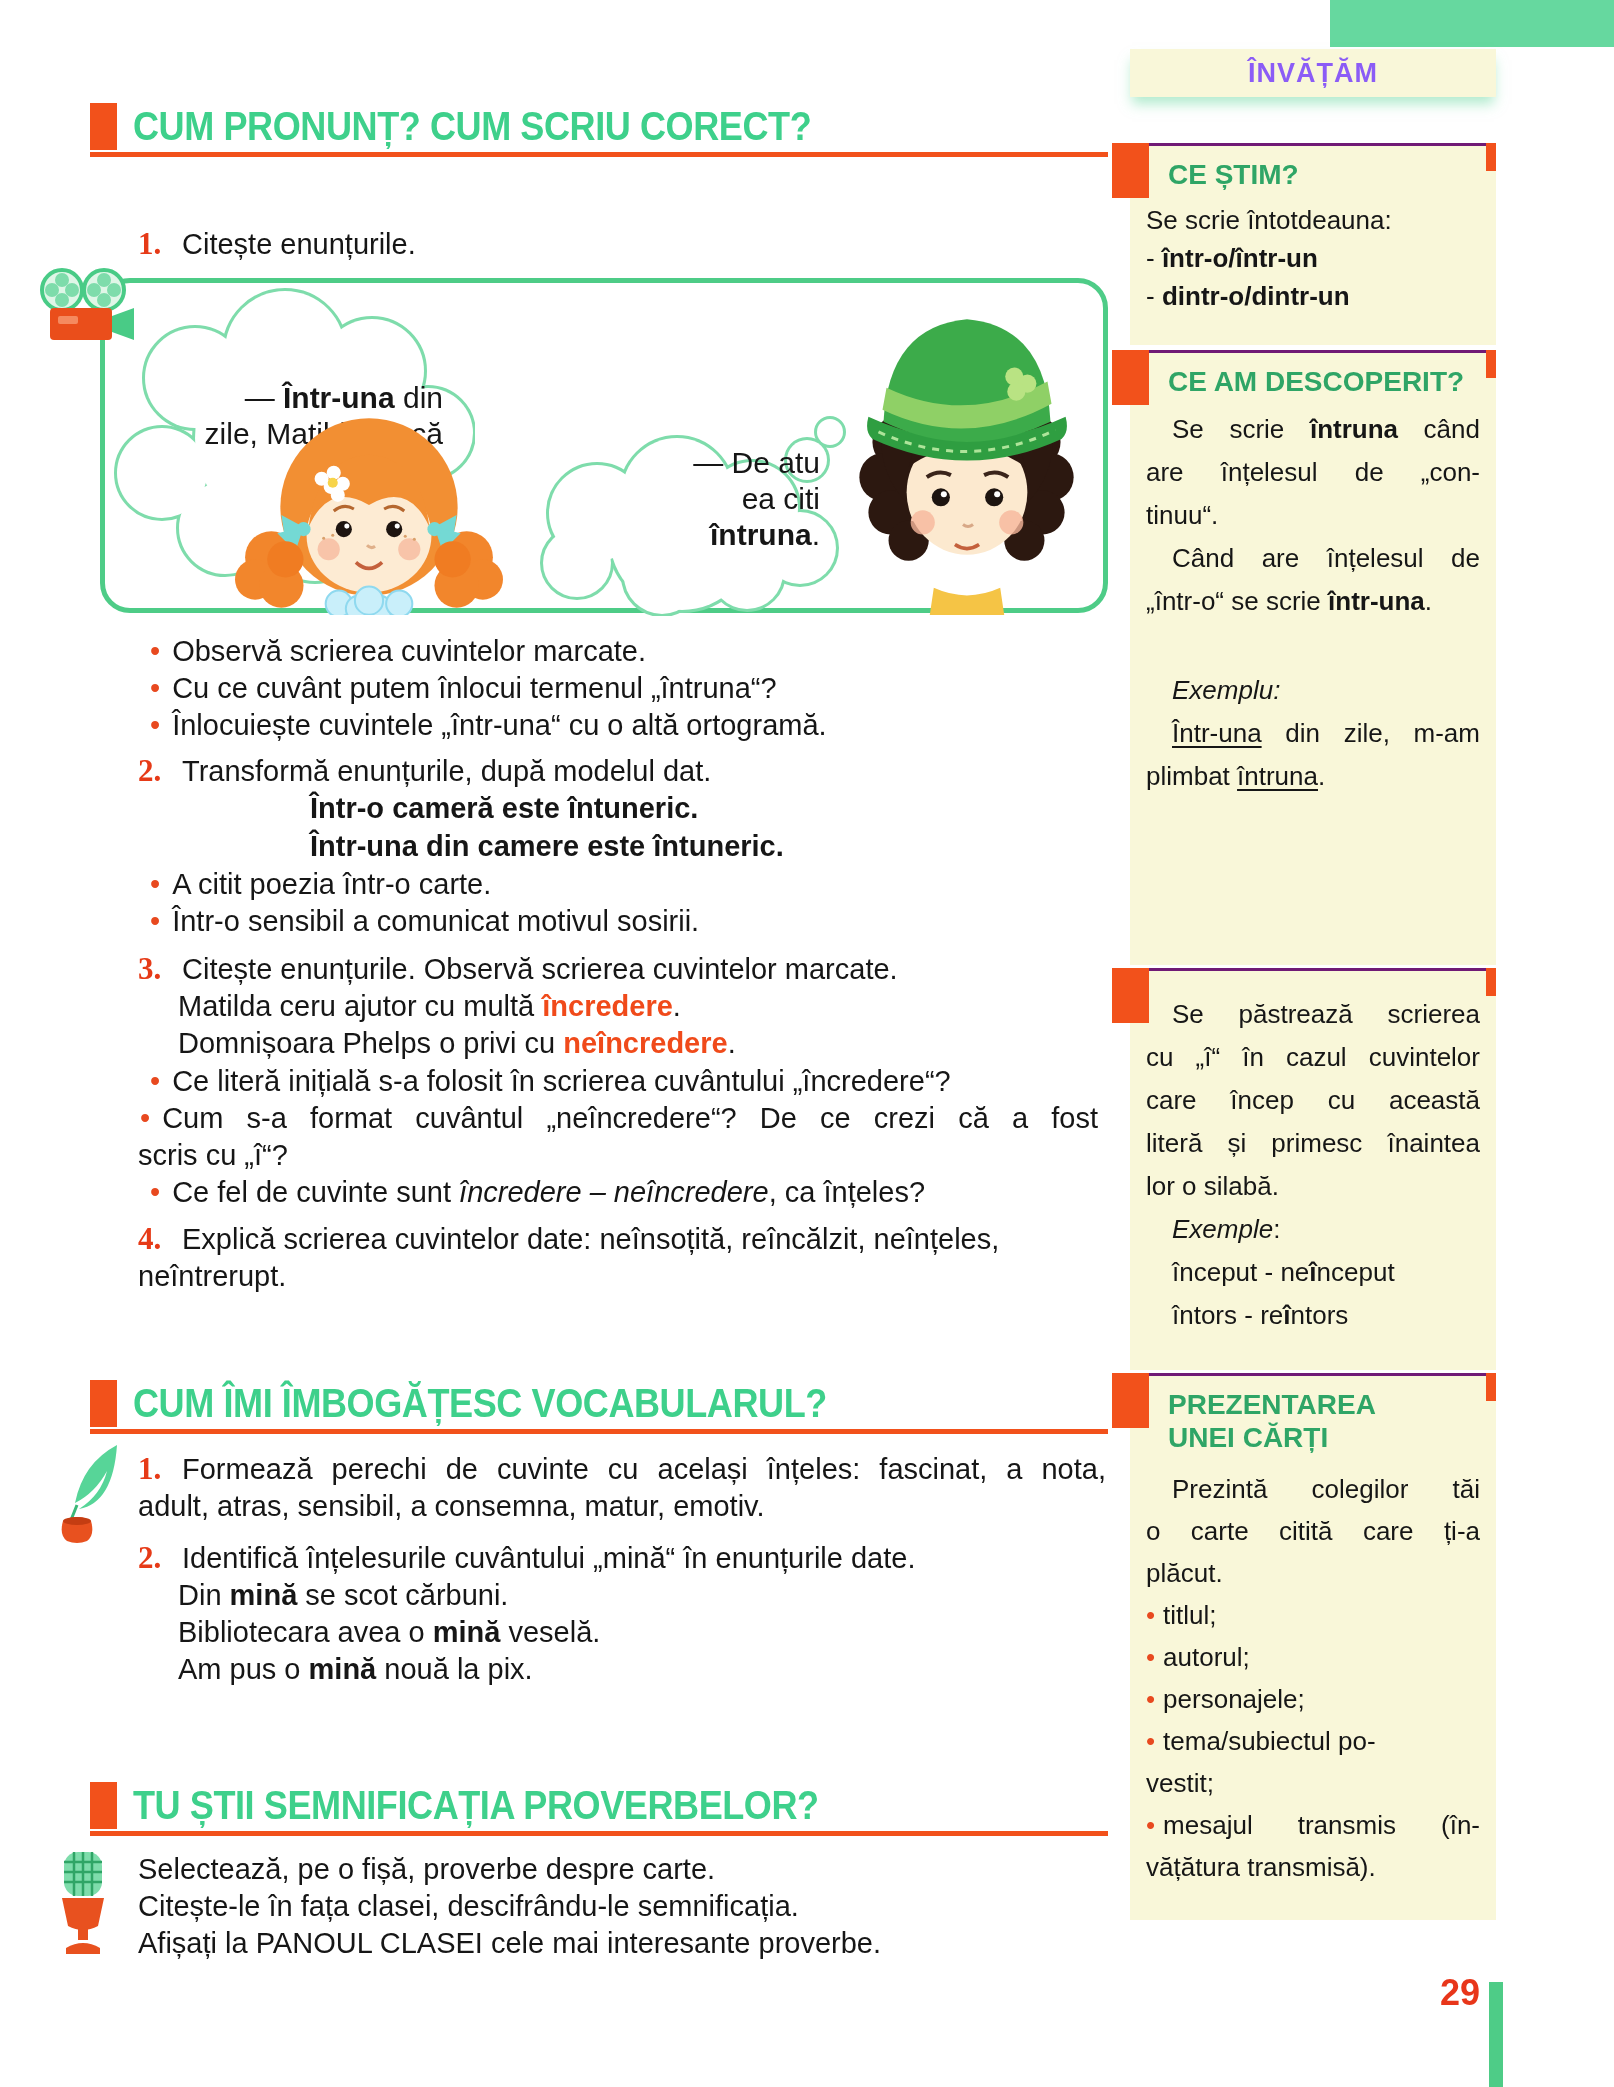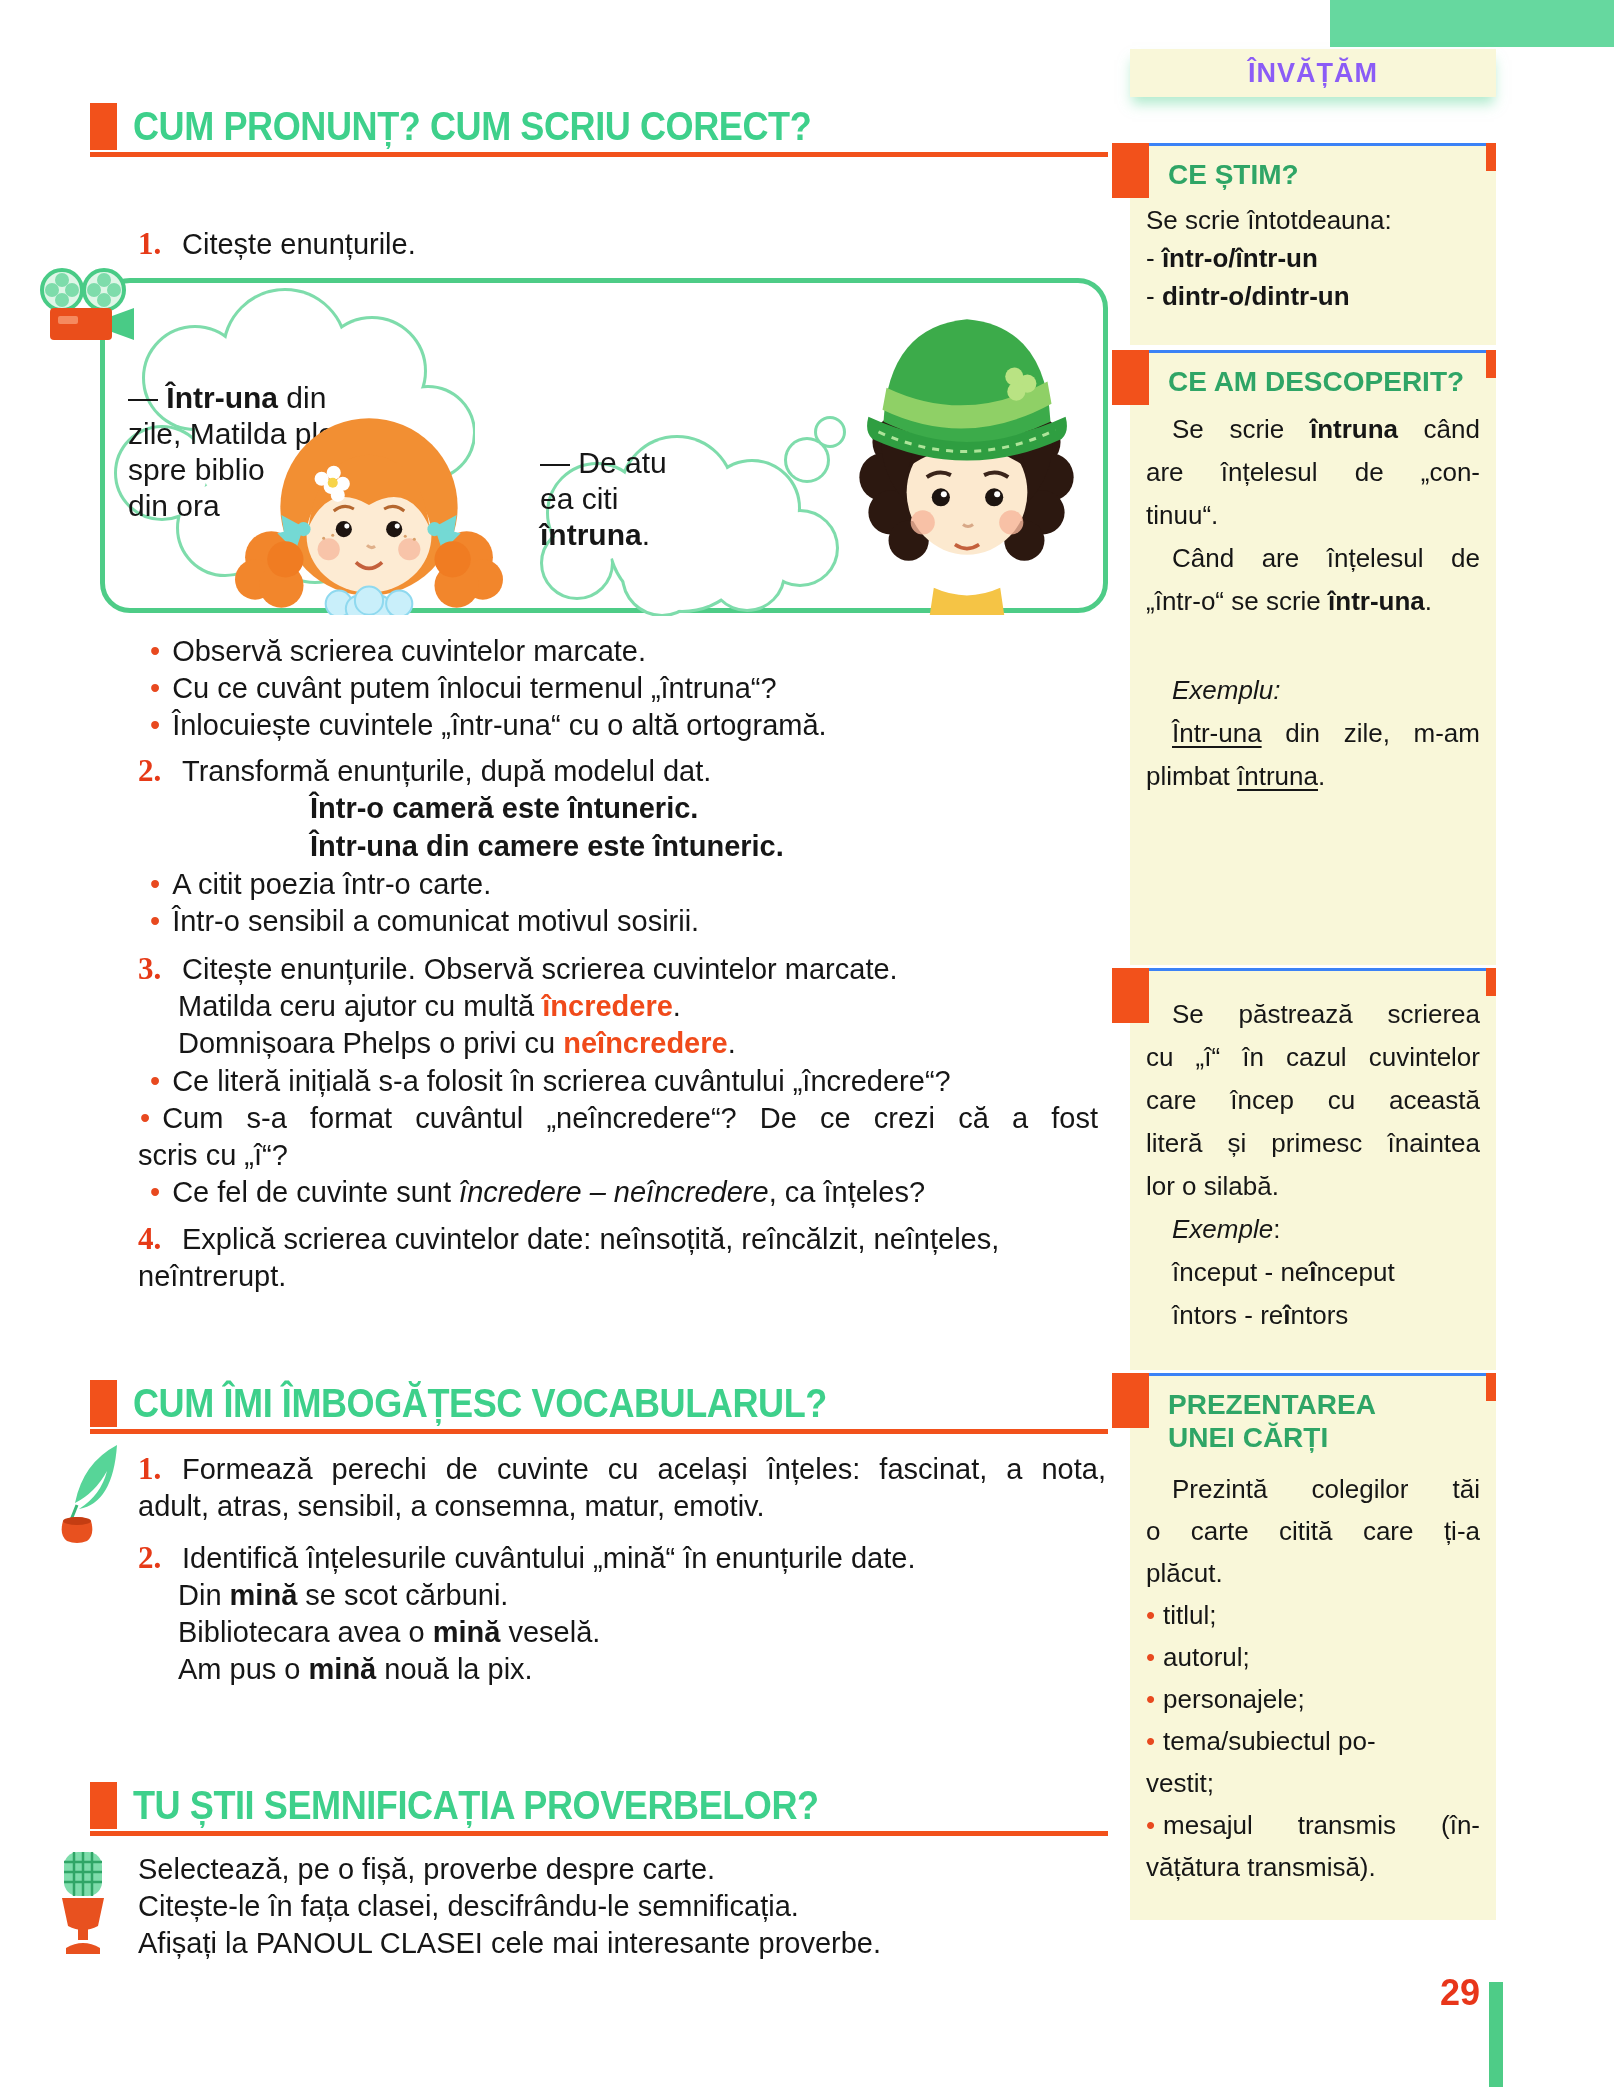--- a/index.html
+++ b/index.html
@@ -31,25 +31,25 @@
   .jl{white-space:normal;text-align:justify;text-align-last:justify;}
 
   
   .sb{font-weight:700;} .si{font-style:italic;}
   .su{text-decoration:underline;text-underline-offset:4px;}
   .so{color:#f04a1a;}
 
   
   .dlg{position:absolute;left:100px;top:278px;width:1008px;height:335px;
        border:5px solid #4ecc87;border-radius:30px;box-sizing:border-box;background:#ffffff;}
-  .btxt{position:absolute;text-align:left;font-size:30px;line-height:36px;white-space:nowrap;}
+  .btxt{position:absolute;text-align:right;font-size:30px;line-height:36px;white-space:nowrap;}
 
   
   .sbox{position:absolute;left:1130px;width:366px;background:#f9f7d9;
-        border-top:3px solid #3b82f6;box-sizing:border-box;}
+        border-top:3px solid #701a75;box-sizing:border-box;}
   .sbox .ltab{position:absolute;left:-18px;top:-3px;width:37px;height:55px;background:#f2511b;}
   .sbox .rtick{position:absolute;right:0;top:-3px;width:10px;height:28px;background:#f2511b;}
   .btitle{margin:12px 12px 0 38px;color:#2fa566;font-weight:700;font-size:28px;line-height:33px;}
   .bc{margin:10px 16px 0 16px;font-size:26px;line-height:43px;color:#161616;}
   .bc38{line-height:38px;}
   .bc42{line-height:42px;}
   .ind{text-indent:26px;}
   .gap{margin-top:46px;}
   .bl .blt{margin-right:8px;}
 

